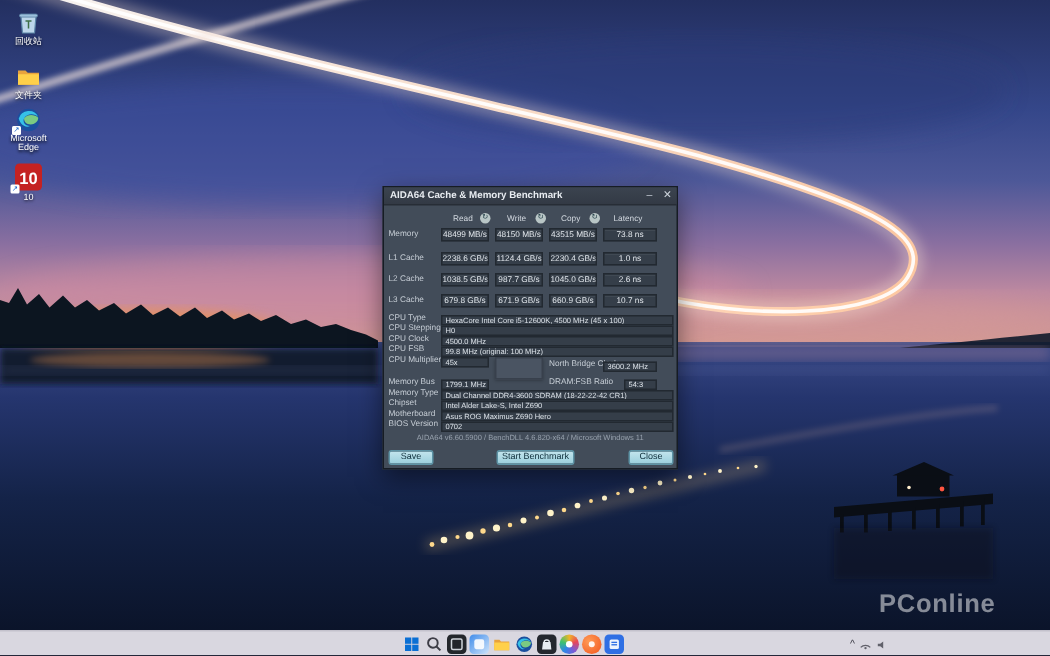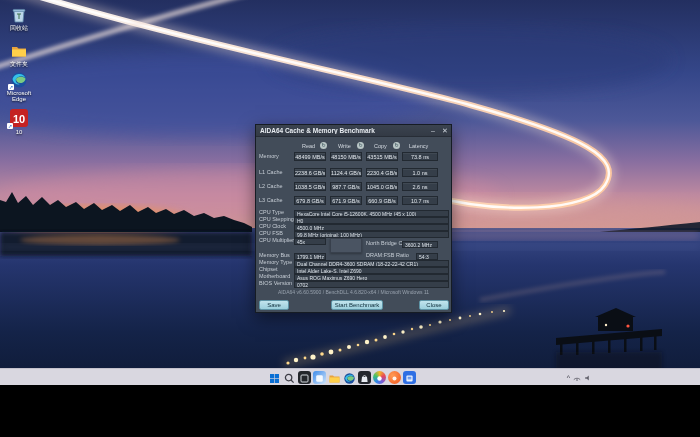--- a/index.html
+++ b/index.html
@@ -1,17 +1,17 @@
 <!DOCTYPE html>
 <html><head>
 <meta charset="utf-8">
 <style>
   html,body{margin:0;padding:0;background:#000;}
   *{box-sizing:border-box;font-family:"Liberation Sans",sans-serif;}
-  .screen{position:relative;width:700px;height:385px;overflow:hidden;background:#1a2750;}
+  .screen{position:relative;width:700px;height:437px;overflow:hidden;background:#1a2750;}
   .abs{position:absolute;}
 
   
   .dicon{position:absolute;width:38px;text-align:center;cursor:default;}
   .dicon .glyph{width:18px;height:18px;margin:0 auto;position:relative;}
   .dlabel{margin-top:1px;font-size:6px;line-height:6px;color:#fff;text-shadow:0 1px 2px rgba(0,0,0,.9);}
   .shortcut{position:absolute;left:-2px;bottom:-1px;width:6px;height:6px;background:#fff;border-radius:1px;
             color:#1c64c8;font-size:5px;line-height:6px;text-align:center;}
 
   
@@ -347,14 +347,15 @@
       <svg class="trayglyph" viewBox="0 0 10 10">
         <path d="M1,7 A5.5,5.5 0 0 1 9,7" fill="none" stroke="#3a3a44" stroke-width="1.1"></path>
         <circle cx="5" cy="7.6" r="1" fill="#3a3a44"></circle>
         </svg>
       <svg class="trayglyph" viewBox="0 0 10 10">
         <path d="M1.5,4 L3.5,4 L6,2 L6,8 L3.5,6 L1.5,6 Z" fill="#3a3a44"></path>
         </svg>
     </div>
   </div>
 
+  <div class="pconline">PConline</div>
 
 </div>
 
 </body></html>

